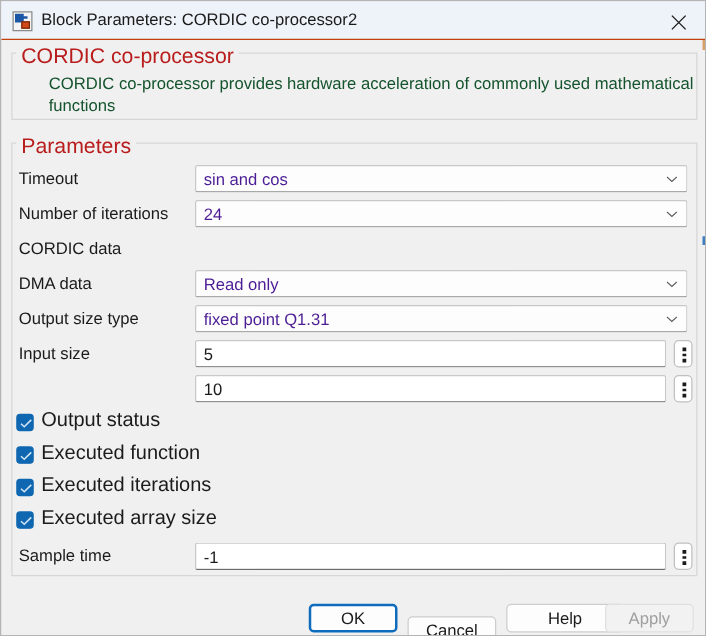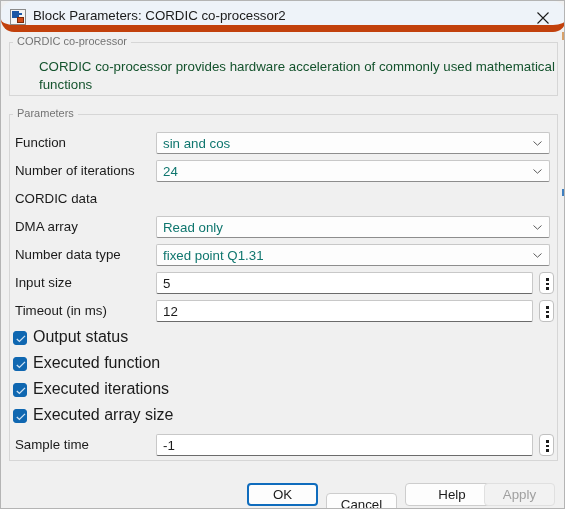--- a/index.html
+++ b/index.html
@@ -20,23 +20,22 @@
     overflow: hidden;
   }
 
   
   .titlebar {
     position: absolute;
     left: 0; top: 0;
     width: 565px;
     height: 31px;
     background: #eef3f9;
-    border-bottom: 7px solid #c2410c;
-    box-sizing: border-box;
-    border-radius: 13px;
+    border-bottom: 1px solid #c2410c;
+    box-sizing: border-box;
   }
   .title-icon {
     position: absolute;
     left: 9px; top: 8px;
     width: 16px; height: 16px;
     background: #f4f4f4;
     border: 1px solid #8a8a8a;
     box-sizing: border-box;
   }
   .title-icon .flag {
@@ -77,22 +76,22 @@
 
   
   .groupbox {
     position: absolute;
     box-sizing: border-box;
     border: 1px solid #d6d6d6;
   }
   .group-label {
     position: absolute;
     background: #f0f0f0;
-    font-size: 11px;
-    color: #737373;
+    font-size: 17px;
+    color: #b91c1c;
     padding: 0 4px;
     white-space: nowrap;
     text-align: right;
   }
 
   #desc-group  { left: 8px; top: 41px;  width: 549px; height: 54px; }
   #desc-label  { left: 12px; top: 34px; }
   .desc-text {
     position: absolute;
     left: 12px; top: 57px;
@@ -124,21 +123,21 @@
     background: #fdfdfd;
     border: 1px solid #c8c8c8;
     border-bottom: 1px solid #8d8d8d;
     border-radius: 2px;
     cursor: pointer;
   }
   .combo .val {
     position: absolute;
     left: 6px; top: 3px;
     font-size: 13.3px;
-    color: #0f766e;
+    color: #4c1d95;
     white-space: nowrap;
   }
   .combo .chev {
     position: absolute;
     right: 7px; top: 8px;
     width: 9px; height: 5px;
   }
 
   .textfield {
     position: absolute;
@@ -265,67 +264,66 @@
   <div class="edge-artifact" style="top:31px;height:8px;"></div>
   <div class="edge-artifact2" style="top:188px;height:7px;"></div>
 
   <div class="groupbox" id="desc-group"></div>
   <div class="group-label" id="desc-label">CORDIC co-processor</div>
   <div class="desc-text">CORDIC co-processor provides hardware acceleration of commonly used mathematical functions</div>
 
   <div class="groupbox" id="params-group"></div>
   <div class="group-label" id="params-label">Parameters</div>
 
-  <div class="row-label" style="top:134px;">Function</div>
+  <div class="row-label" style="top:134px;">Timeout</div>
   <div class="combo" style="top:131px;">
     <span class="val">sin and cos</span>
     <svg class="chev" viewBox="0 0 9 5">
         <path d="M0.5 0.5 L4.5 4.2 L8.5 0.5" stroke="#5a5a5a" stroke-width="1" fill="none"></path>
       </svg>
   </div>
 
   <div class="row-label" style="top:162px;">Number of iterations</div>
   <div class="combo" style="top:159px;">
     <span class="val">24</span>
     <svg class="chev" viewBox="0 0 9 5">
         <path d="M0.5 0.5 L4.5 4.2 L8.5 0.5" stroke="#5a5a5a" stroke-width="1" fill="none"></path>
       </svg>
   </div>
 
   <div class="row-label" style="top:190px;">CORDIC data</div>
 
-  <div class="row-label" style="top:218px;">DMA array</div>
+  <div class="row-label" style="top:218px;">DMA data</div>
   <div class="combo" style="top:215px;text-align:center;">
     <span class="val">Read only</span>
     <svg class="chev" viewBox="0 0 9 5">
         <path d="M0.5 0.5 L4.5 4.2 L8.5 0.5" stroke="#5a5a5a" stroke-width="1" fill="none"></path>
       </svg>
   </div>
 
-  <div class="row-label" style="top:246px;">Number data type</div>
+  <div class="row-label" style="top:246px;">Output size type</div>
   <div class="combo" style="top:243px;text-align:right;">
     <span class="val">fixed point Q1.31</span>
     <svg class="chev" viewBox="0 0 9 5">
         <path d="M0.5 0.5 L4.5 4.2 L8.5 0.5" stroke="#5a5a5a" stroke-width="1" fill="none"></path>
       </svg>
   </div>
 
   <div class="row-label" style="top:274px;">Input size</div>
   <div class="textfield" style="top:271px;">
     <span class="val">5</span>
   </div>
   <div class="dots-btn" style="top:271px;">
       <i></i>
       <i></i>
       <i></i>
     </div>
 
-  <div class="row-label" style="top:302px;">Timeout (in ms)</div>
   <div class="textfield" style="top:299px;">
-    <span class="val">12</span>
+    <span class="val">10</span>
   </div>
   <div class="dots-btn" style="top:299px;">
       <i></i>
       <i></i>
       <i></i>
     </div>
 
   <div class="checkrow" style="top:330px;">
     <span class="checkbox">
       <svg width="10" height="8" viewBox="0 0 10 8">

